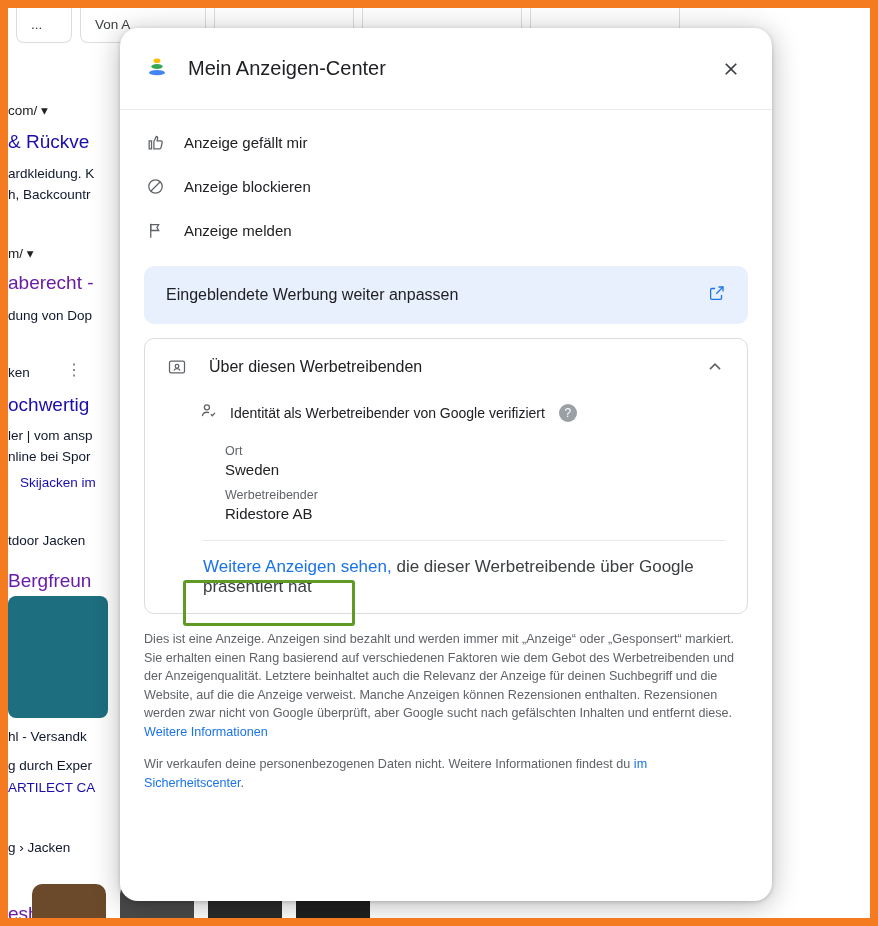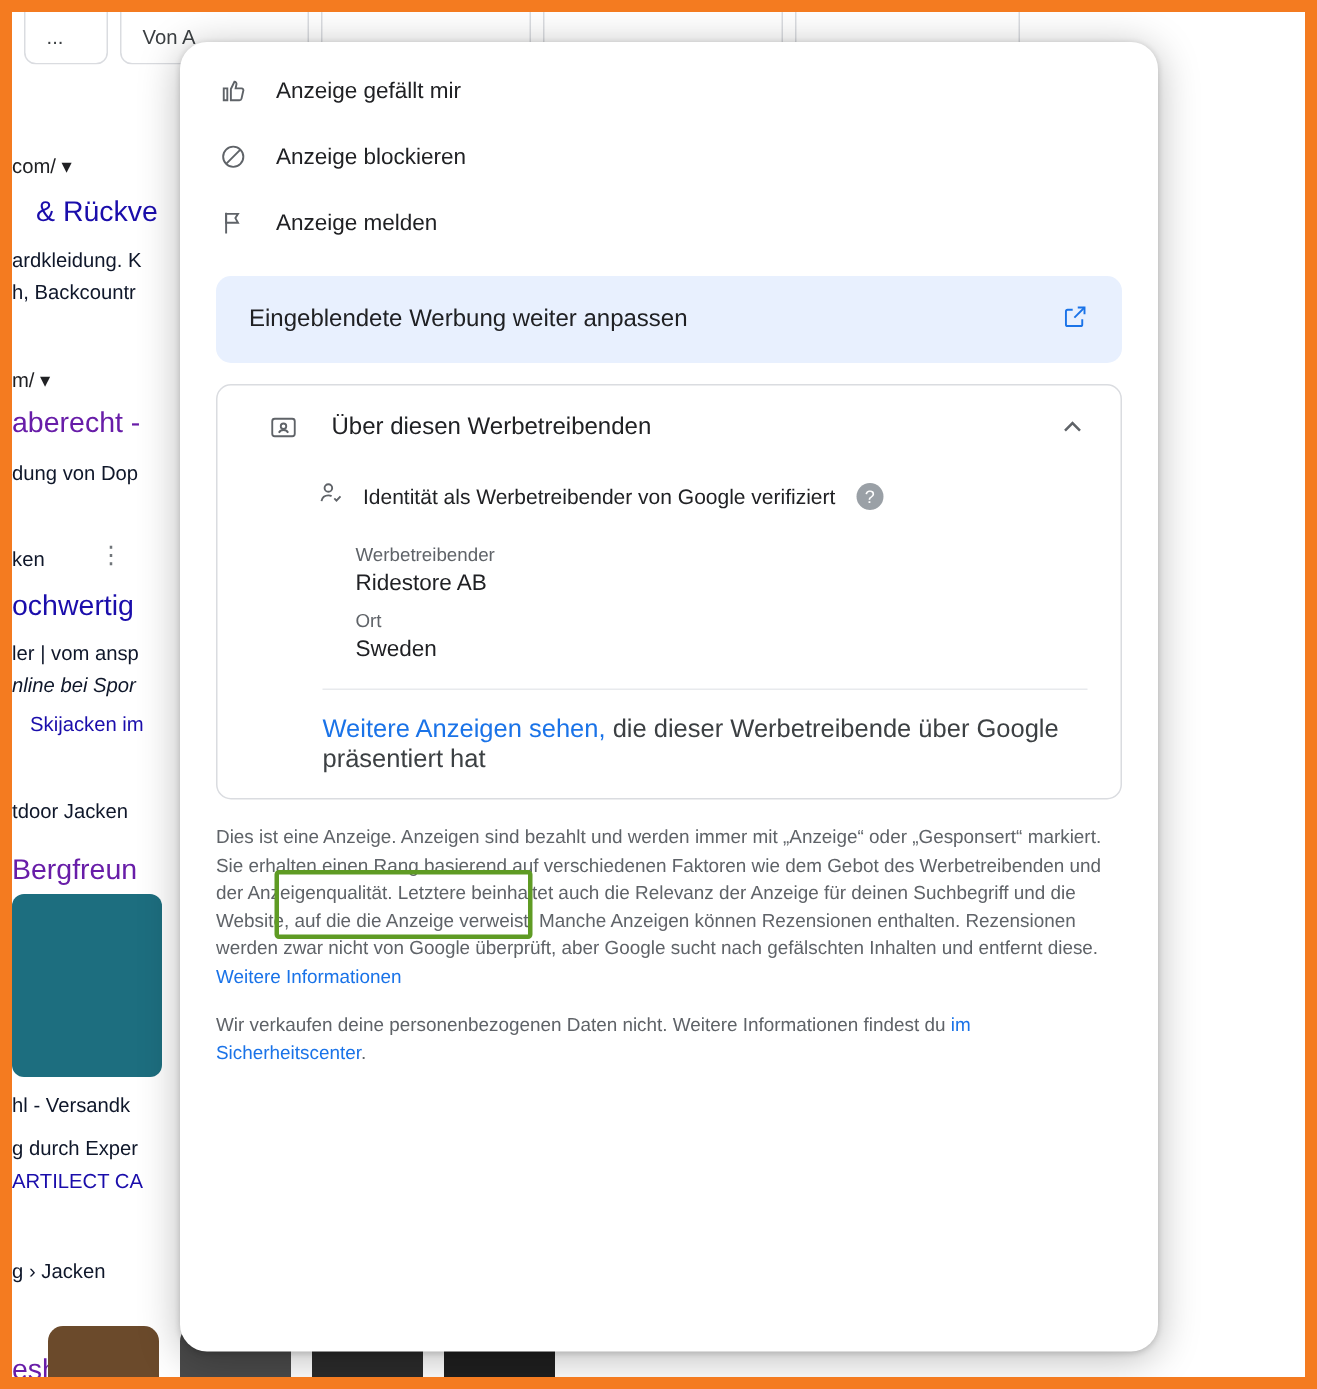--- a/index.html
+++ b/index.html
@@ -180,21 +180,20 @@
     flex: 1;
     font-size: 16px;
     color: #202124;
   }
 
   .section-card {
     margin-top: 14px;
     border: 1px solid #dadce0;
     border-radius: 10px;
     box-sizing: border-box;
-    padding-left: 12px;
   }
   .section-head {
     display: flex;
     align-items: center;
     height: 56px;
     padding: 0 22px;
     cursor: pointer;
   }
   .section-head .sec-icon {
     width: 24px;
@@ -290,34 +289,34 @@
 
       <div class="bg-chip-row">
         <div class="bg-chip w1">...</div>
         <div class="bg-chip w2">Von A</div>
         <div class="bg-chip w3"></div>
         <div class="bg-chip w4"></div>
         <div class="bg-chip w5"></div>
       </div>
 
       <div class="bg-block bg-url" style="top:94px; left:0;">com/ ▾</div>
-      <div class="bg-block bg-title" style="top:123px; left:16px;">&amp; Rückve</div>
+      <div class="bg-block bg-title" style="top:123px; left:0;">&amp; Rückve</div>
       <div class="bg-block bg-desc" style="top:156px; left:0;">ardkleidung. K</div>
       <div class="bg-block bg-desc" style="top:177px; left:0;text-align:center;">h, Backcountr</div>
 
       <div class="bg-block bg-url" style="top:237px; left:0;">m/ ▾</div>
       <div class="bg-block bg-purple" style="top:264px; left:0;">aberecht -</div>
       <div class="bg-block bg-desc" style="top:298px; left:0;">dung von Dop</div>
 
       <div class="bg-block bg-desc" style="top:355px; left:0;">ken</div>
       <div class="bg-kebab" style="top:352px; left:58px;">⋮</div>
 
       <div class="bg-block bg-title" style="top:386px; left:0;">ochwertig</div>
       <div class="bg-block bg-desc" style="top:418px; left:0;">ler | vom ansp</div>
-      <div class="bg-block bg-desc" style="top:439px; left:0;font-style:italic;">nline bei Spor</div>
+      <div class="bg-block bg-desc" style="top:439px; left:0;">nline bei Spor</div>
       <div class="bg-block bg-link" style="top:467px; left:12px;">Skijacken im</div>
 
       <div class="bg-block bg-desc" style="top:523px; left:0;">tdoor Jacken</div>
       <div class="bg-block bg-purple" style="top:562px; left:0;">Bergfreun</div>
 
       <div class="prod-img" style="top:588px; left:0; width:100px; height:122px;"></div>
 
       <div class="bg-block bg-desc" style="top:719px; left:0;">hl - Versandk</div>
       <div class="bg-block bg-desc" style="top:748px; left:0;">g durch Exper</div>
       <div class="bg-block bg-link" style="top:772px; left:0;">ARTILECT CA</div>
@@ -328,20 +327,35 @@
       <div class="thumb-row">
         <div class="thumb" style="background:#6b4a2b;"></div>
         <div class="thumb" style="background:#4a4a4a;"></div>
         <div class="thumb" style="background:#2b2b2b;"></div>
         <div class="thumb" style="background:#1f1f1f;"></div>
       </div>
     </div>
 
     <div id="dialog">
 
+      <div class="dlg-header">
+        <span>
+          <svg width="26" height="26" viewBox="0 0 24 24">
+            <ellipse cx="12" cy="6.2" rx="3.2" ry="2.1" fill="#fbbc04"></ellipse>
+            <ellipse cx="12" cy="11.6" rx="5.2" ry="2.3" fill="#34a853"></ellipse>
+            <ellipse cx="12" cy="17.2" rx="7.4" ry="2.5" fill="#4285f4"></ellipse>
+          </svg>
+        </span>
+        <div class="dlg-title">Mein Anzeigen-Center</div>
+        <div class="close-btn">
+          <svg width="20" height="20" viewBox="0 0 24 24">
+            <path d="M19 6.41 17.59 5 12 10.59 6.41 5 5 6.41 10.59 12 5 17.59 6.41 19 12 13.41 17.59 19 19 17.59 13.41 12z" fill="#3c4043"></path>
+          </svg>
+        </div>
+      </div>
 
       <div class="dlg-body">
 
         <div class="action-row">
           <span class="action-icon">
             <svg width="19" height="19" viewBox="0 0 24 24" fill="none" stroke="#5f6368" stroke-width="1.6">
               <path d="M7 10v10H4V10h3zm3 10h7.2a1.8 1.8 0 0 0 1.76-1.4l1.4-6.2A1.6 1.6 0 0 0 18.8 10H14l.7-3.5A1.7 1.7 0 0 0 13 4.4L10 10.5V20z"></path>
             </svg>
           </span>
           <span class="action-label">Anzeige gefällt mir</span>
@@ -402,27 +416,27 @@
                   <circle cx="10" cy="8" r="3.2"></circle>
                   <path d="M4.2 19c.6-3 3-4.8 5.8-4.8 1 0 1.9.2 2.7.6"></path>
                   <path d="m15 16.8 1.8 1.8 3.4-3.6"></path>
                 </svg>
               </span>
               <span class="verified-text">Identität als Werbetreibender von Google verifiziert</span>
               <span class="help-icon">?</span>
             </div>
 
             <div class="field">
+              <div class="field-label">Ort</div>
+              <div class="field-value">Sweden</div>
+            </div>
+
+            <div class="field">
               <div class="field-label">Werbetreibender</div>
               <div class="field-value">Ridestore AB</div>
-            </div>
-
-            <div class="field">
-              <div class="field-label">Ort</div>
-              <div class="field-value">Sweden</div>
             </div>
 
             <div class="divider"></div>
 
             <div class="more-ads-row">
               <span class="more-ads-link">Weitere Anzeigen sehen,</span><span> die dieser Werbetreibende über Google präsentiert hat</span>
             </div>
           </div>
         </div>
 

